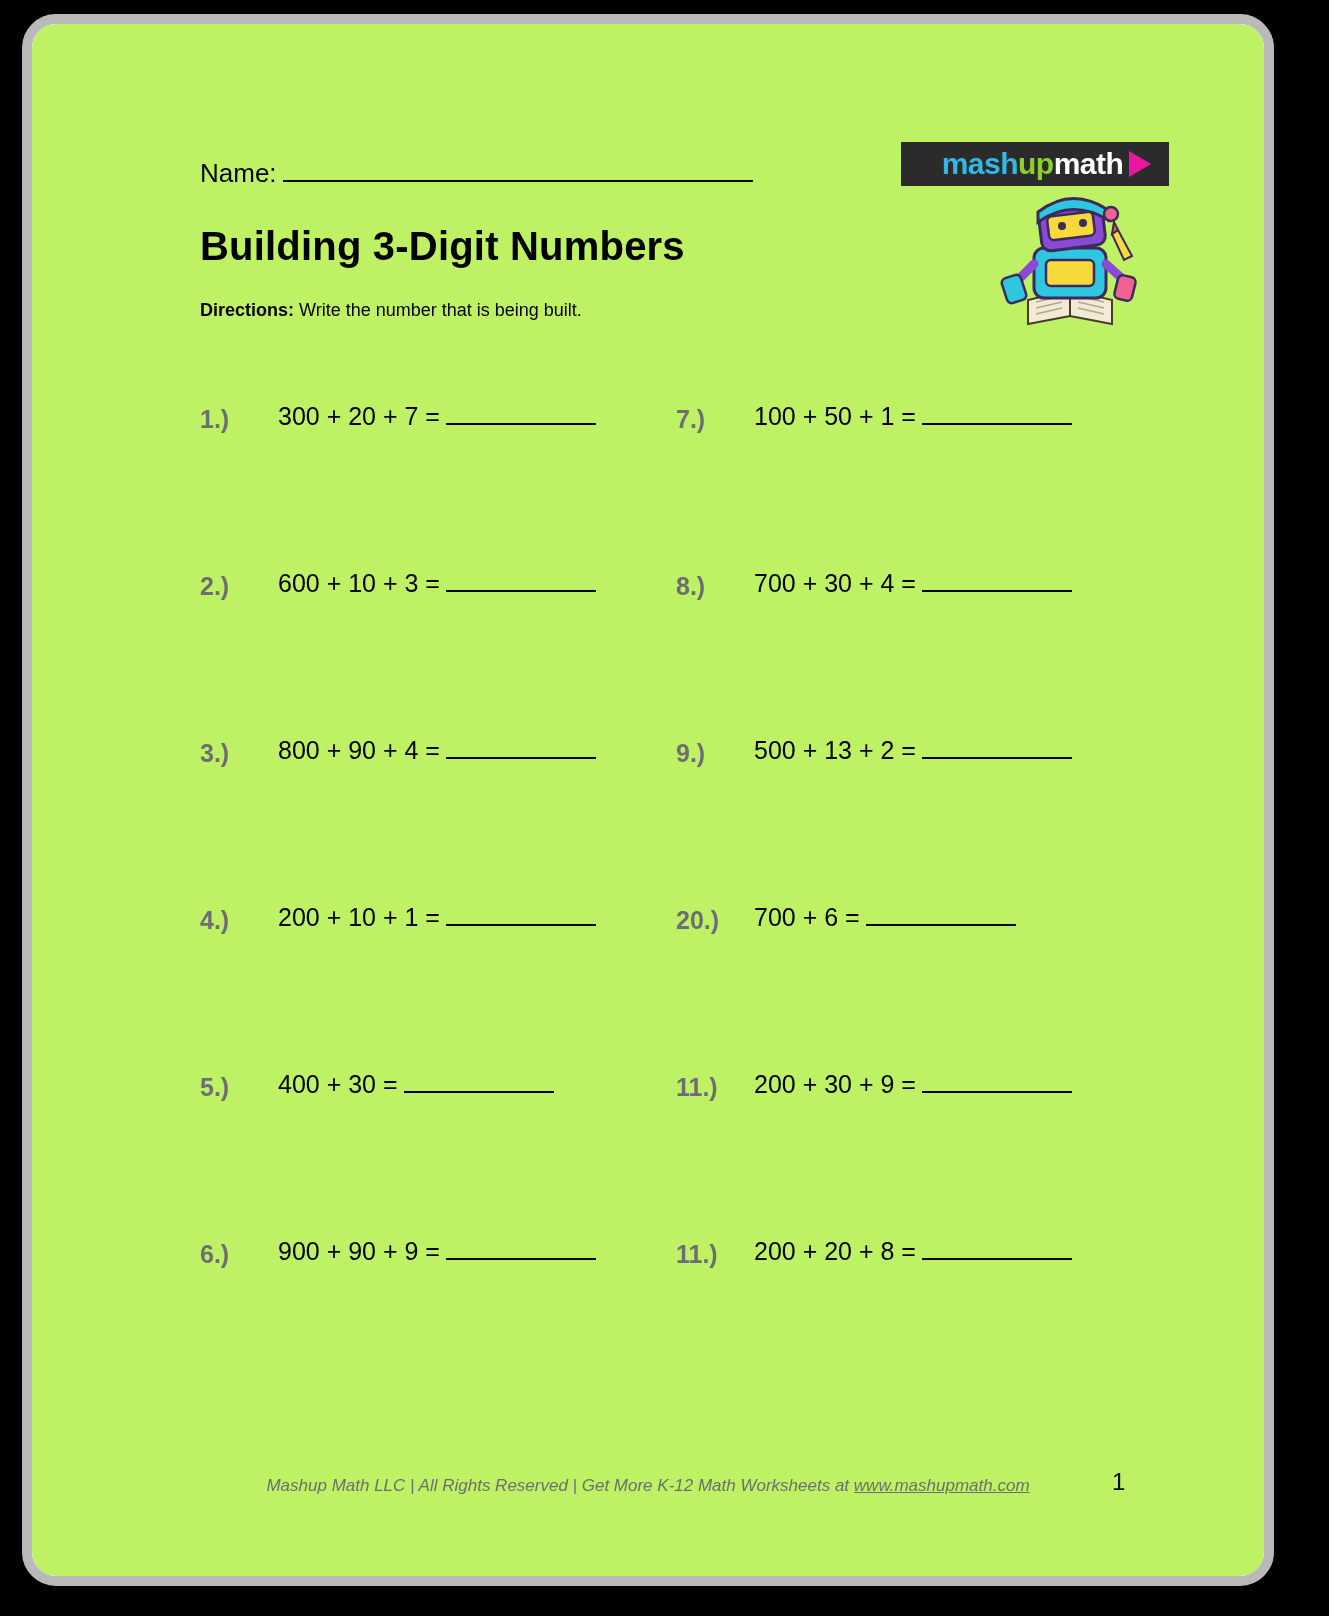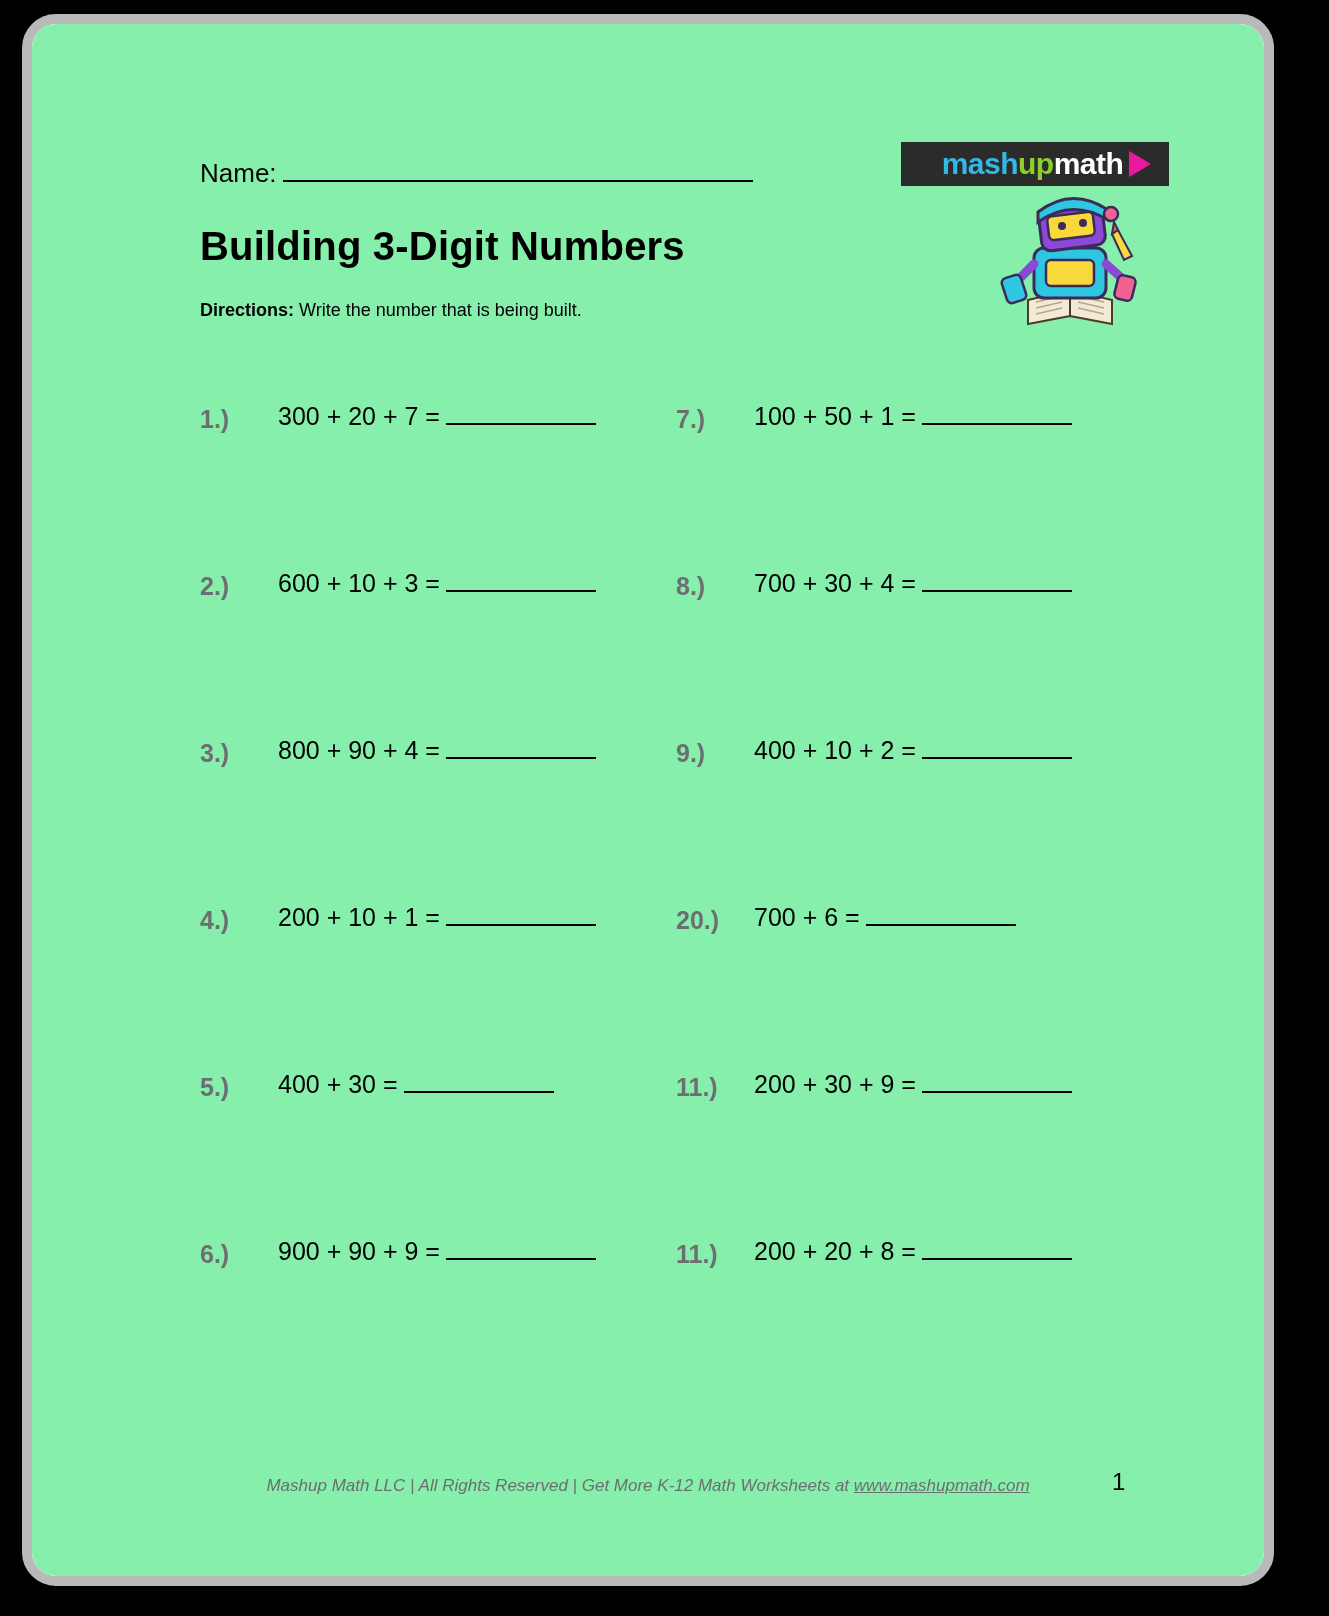--- a/index.html
+++ b/index.html
@@ -24,21 +24,21 @@
     border-radius: 34px;
     box-sizing: border-box;
     overflow: hidden;
   }
   .sheet {
     position: absolute;
     left: 0;
     top: 0;
     right: 0;
     bottom: 0;
-    background: #86efac;
+    background: #bef264;
     border-radius: 24px;
   }
 
   
   .name-row {
     position: absolute;
     left: 168px;
     top: 134px;
     display: flex;
     align-items: baseline;
@@ -252,21 +252,21 @@
         </div>
       </div>
 
       <div class="prow">
         <div class="pcell left">
           <span class="pnum">3.)</span>
           <span class="pexpr"><span>800 + 90 + 4 =</span><span class="ansblank"></span></span>
         </div>
         <div class="pcell right">
           <span class="pnum">9.)</span>
-          <span class="pexpr"><span>400 + 10 + 2 =</span><span class="ansblank"></span></span>
+          <span class="pexpr"><span>500 + 13 + 2 =</span><span class="ansblank"></span></span>
         </div>
       </div>
 
       <div class="prow">
         <div class="pcell left">
           <span class="pnum">4.)</span>
           <span class="pexpr"><span>200 + 10 + 1 =</span><span class="ansblank"></span></span>
         </div>
         <div class="pcell right">
           <span class="pnum">20.)</span>

